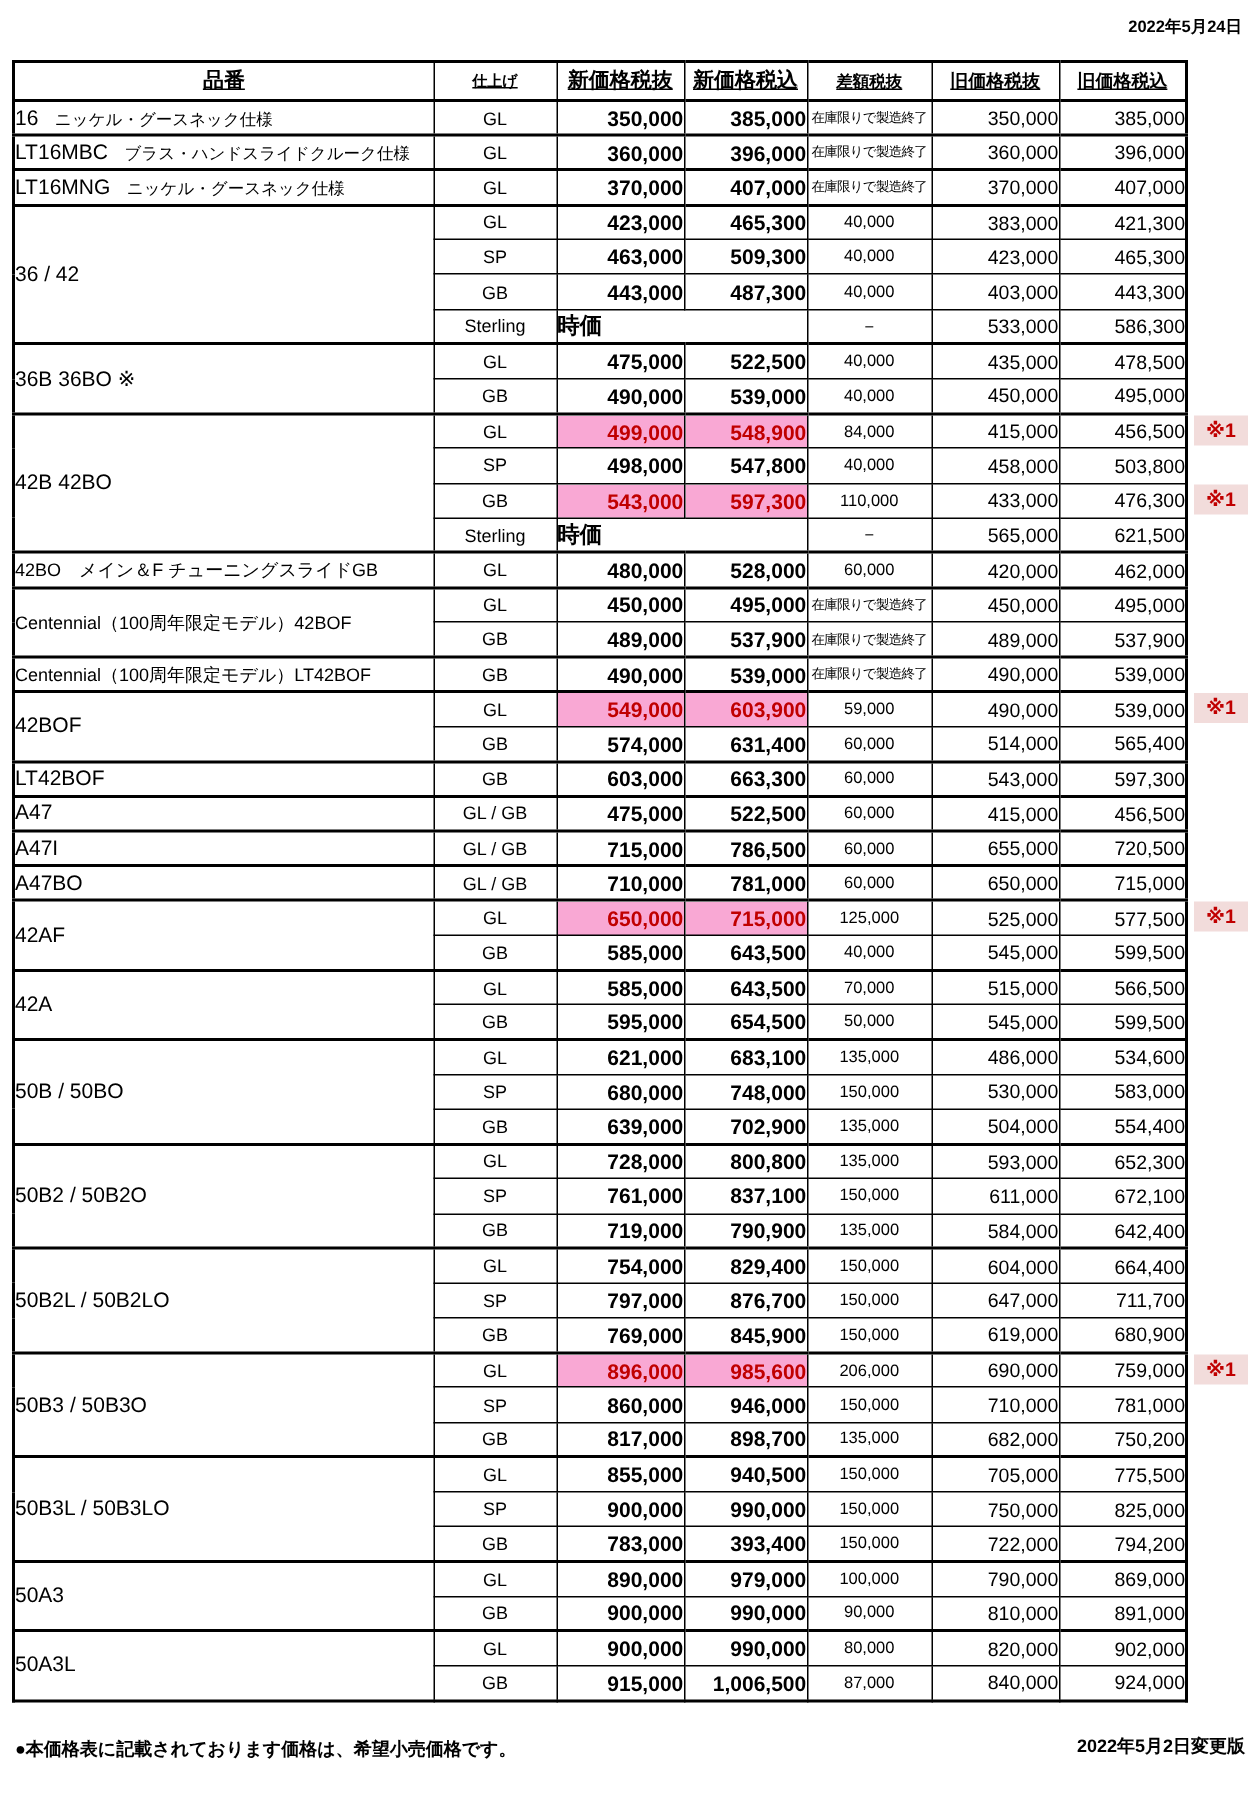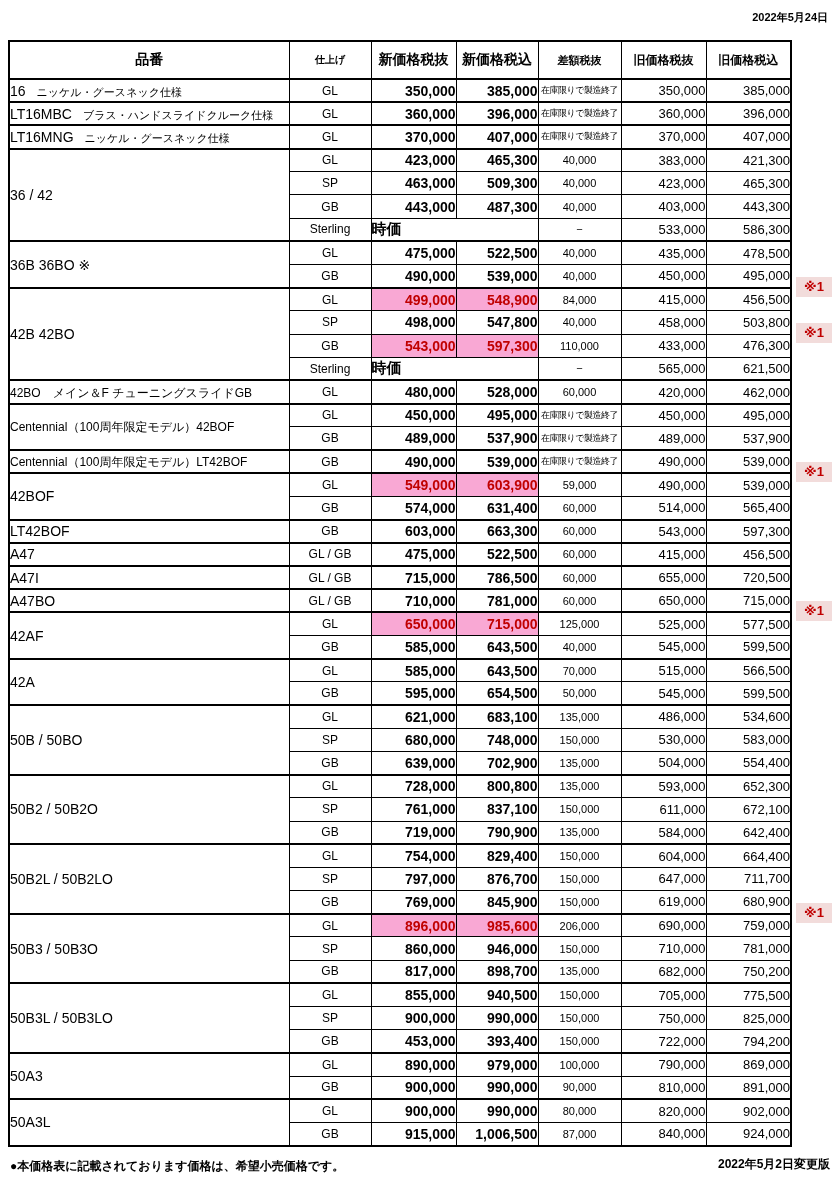--- a/index.html
+++ b/index.html
@@ -6,21 +6,21 @@
   body{
     width:836px;height:1200px;position:relative;background:#ffffff;
     font-family:"Liberation Sans","DejaVu Sans",sans-serif;color:#000;
     -webkit-font-smoothing:antialiased;
   }
   .top-date{position:absolute;top:10px;right:8px;font-size:11px;font-weight:bold;}
   .table-wrap{position:absolute;left:8px;top:40px;}
   table.price{border-collapse:collapse;table-layout:fixed;width:782px;border:2px solid #000;}
   table.price th,table.price td{border:1px solid #000;padding:0;overflow:hidden;white-space:nowrap;vertical-align:middle;}
   table.price tr{height:23.2px;}
-  table.price tr.head{height:38px;}
+  table.price tr.head{height:26px;text-decoration:underline;}
   tr.gs td,tr.gs th{border-top:2px solid #000;}
   th{font-weight:bold;text-align:center;}
   .h-item{font-size:14px;}
   .h-finish{font-size:10px;}
   .h-new{font-size:14px;font-weight:bold;}
   .h-diff{font-size:11px;font-weight:bold;}
   .h-old{font-size:12px;font-weight:bold;}
   td.product{text-align:left;}
   td.product .model{font-size:14px;}
   td.product .spec{font-size:11px;}
@@ -411,21 +411,21 @@
         <tr>
           <td class="finish">SP</td>
           <td class="num-new">900,000</td>
           <td class="num-new">990,000</td>
           <td class="num-diff">150,000</td>
           <td class="num-old">750,000</td>
           <td class="num-old">825,000</td>
         </tr>
         <tr>
           <td class="finish">GB</td>
-          <td class="num-new">453,000</td>
+          <td class="num-new">783,000</td>
           <td class="num-new">393,400</td>
           <td class="num-diff">150,000</td>
           <td class="num-old">722,000</td>
           <td class="num-old">794,200</td>
         </tr>
         <tr class="gs">
           <td class="product" rowspan="2"><span class="model">50A3</span></td>
           <td class="finish">GL</td>
           <td class="num-new">890,000</td>
           <td class="num-new">979,000</td>

